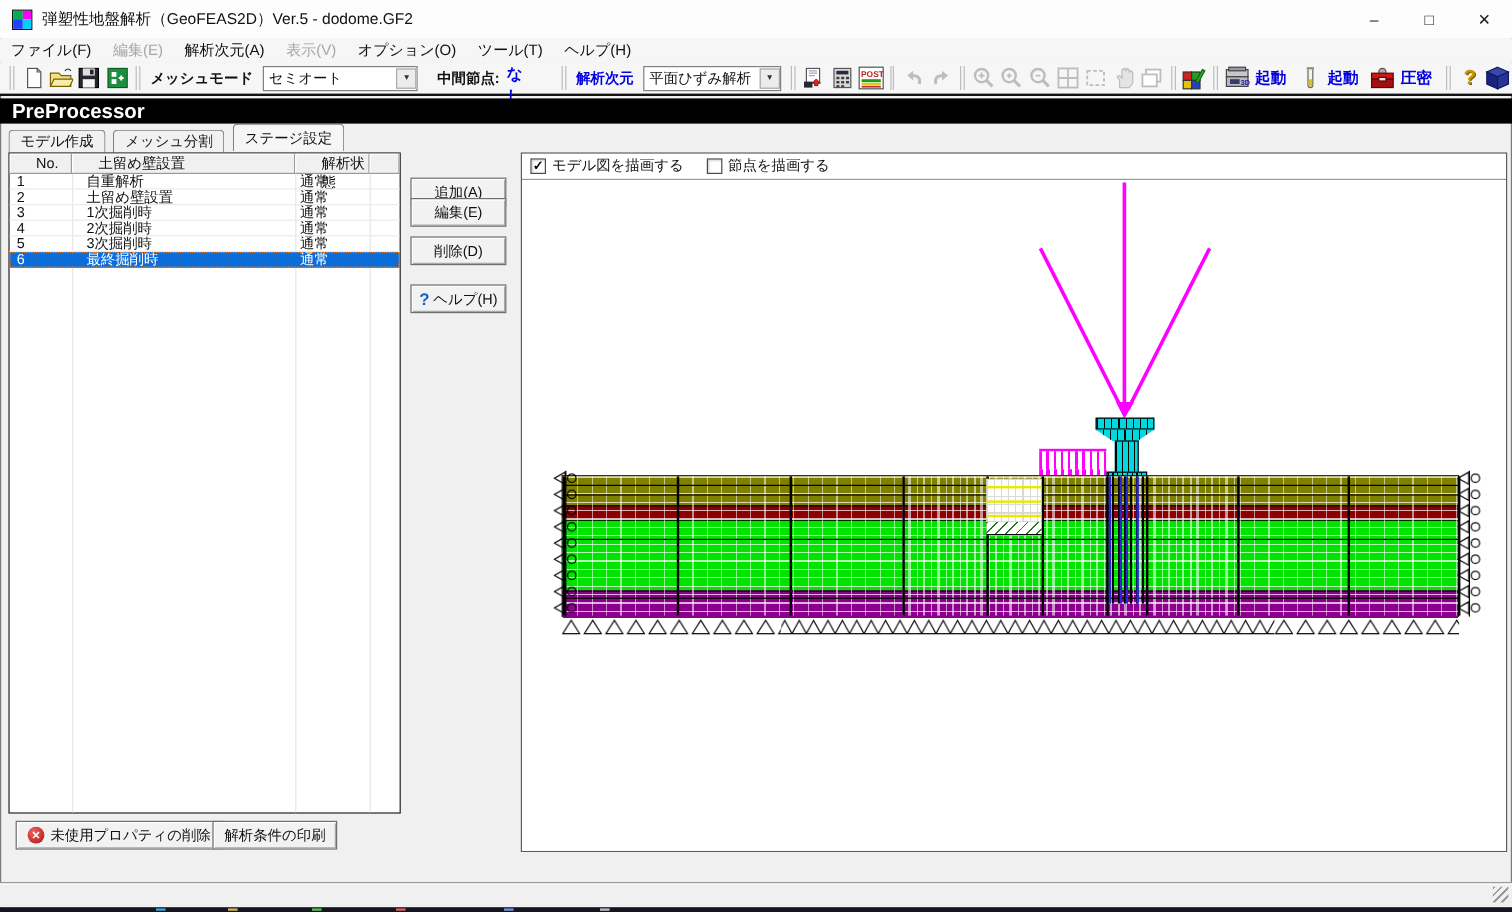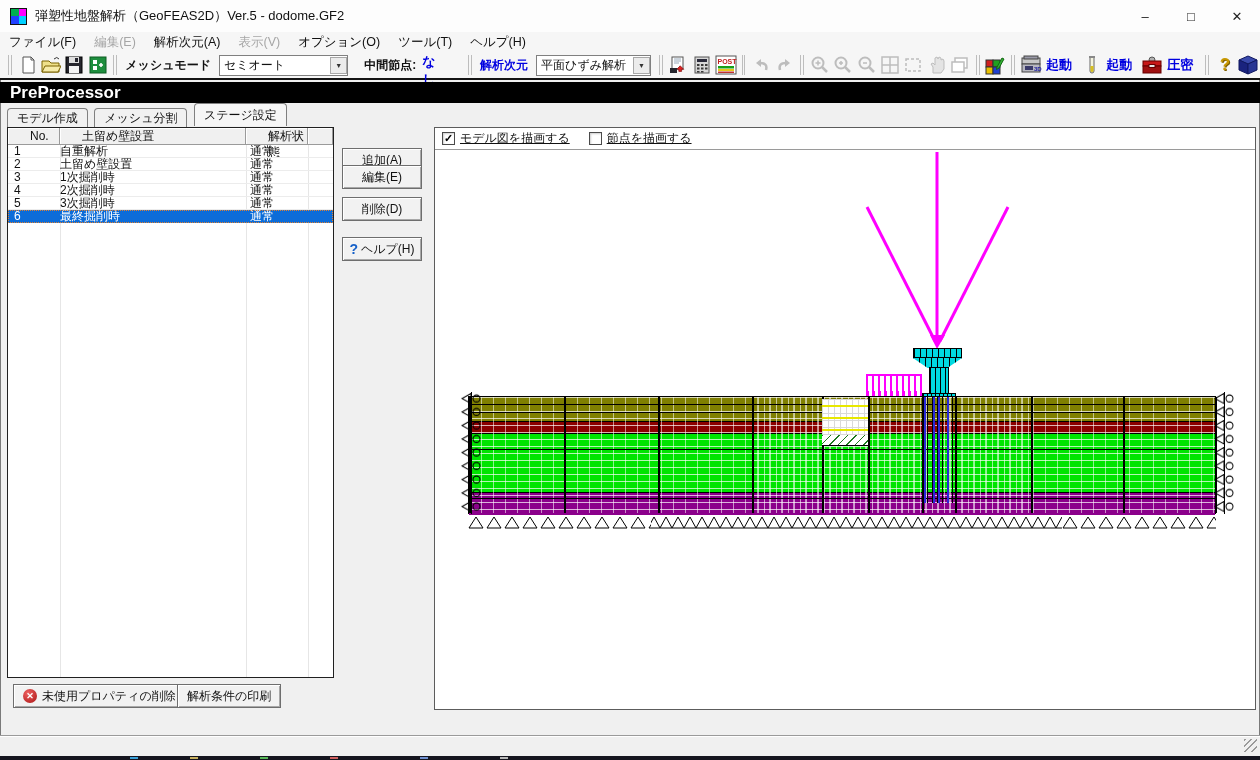--- a/index.html
+++ b/index.html
@@ -40,39 +40,39 @@
   .tab.active { top:0; height:23px; line-height:22px; background:#F6F6F6; z-index:3; }
   
   .stable { position:absolute; left:7px; top:127px; width:327px; height:551px; background:#fff; border:1px solid #202020; }
   .thead { display:flex; height:17px; font-size:12px; }
   .th { background:#F0F0F0; border-right:1px solid #9a9a9a; border-bottom:1px solid #9a9a9a; box-shadow:inset 1px 1px 0 #fff; line-height:16px; padding-left:22px; }
   .th.c1{width:52px}.th.c2{width:186px}.th.c3{width:62px}.th.c4{flex:1;padding:0}
   .tbody { position:relative; height:calc(100% - 17px); }
   .colline { position:absolute; top:0; bottom:0; width:1px; background:#E6E6E6; }
   .trow { position:relative; display:flex; height:13px; line-height:13px; font-size:12px; border-bottom:1px solid #ECECEC; }
   .td { overflow:hidden; white-space:nowrap; }
-  .td.c1{width:52px; padding-left:6px}.td.c2{width:186px; padding-left:0}.td.c3{width:62px; padding-left:4px}
+  .td.c1{width:52px; padding-left:6px}.td.c2{width:186px; padding-left:12px}.td.c3{width:62px; padding-left:4px}
   .trow.selected { background:#0C6CD8; color:#fff; outline:1px dotted #E08030; outline-offset:-1px; border-bottom-color:#0C6CD8; }
   
   .btn3d { background:#F2F2F2; border:1px solid #6e6e6e; box-shadow:inset 1px 1px 0 #fff, inset -1px -1px 0 #a8a8a8; font-size:12px; display:flex; align-items:center; justify-content:center; font-family:"Liberation Sans",sans-serif; }
   .sbtn { position:absolute; left:342px; width:80px; height:24px; }
   .helpq { color:#1560C8; font-weight:bold; font-size:14px; margin-right:3px; }
   
   .bbtn { position:absolute; top:684px; height:24px; padding:0 9px; }
   .delx { width:14px; height:14px; border-radius:50%; background:radial-gradient(circle at 35% 30%, #EE6060, #AA1414); color:#fff; font-size:9px; line-height:14px; text-align:center; margin-right:5px; font-weight:bold; }
   .status1 { position:absolute; left:0; top:712px; width:100%; height:23px; background:#F0F0F0; border-top:1px solid #8a8a8a; box-shadow:inset 0 1px 0 #fff; color:#0000CC; font-weight:bold; font-size:12.5px; line-height:22px; padding-left:8px; }
   .status2 { position:absolute; left:0; top:735px; width:100%; height:21px; background:#F0F0F0; border-top:1px solid #9a9a9a; box-shadow:inset 0 1px 0 #fff; }
   .grip-resize { position:absolute; right:3px; bottom:4px; width:13px; height:13px; background:repeating-linear-gradient(135deg,#9a9a9a 0 1.5px,transparent 1.5px 4.5px); }
   .taskbar-sliver { position:absolute; left:0; top:756px; width:100%; height:4px; background:#15151f; }
   .taskbar-sliver i { position:absolute; top:1px; height:2px; width:8px; }
   
   .rpanel { position:absolute; left:434px; top:127px; width:822px; height:583px; background:#fff; border:1px solid #5c5c5c; }
   .cbrow { height:22px; border-bottom:1px solid #9a9a9a; display:flex; align-items:center; padding-left:7px; font-size:12px; gap:5px; }
   .cb { width:13px; height:13px; border:1px solid #4a4a4a; background:#fff; display:inline-flex; align-items:center; justify-content:center; font-size:11px; font-weight:bold; color:#000; box-shadow:inset 1px 1px 2px #cfcfcf; }
-  .cblabel { margin-right:14px;text-decoration:underline; }
+  .cblabel { margin-right:14px; }
   .canvas { position:absolute; left:0; top:22px; width:820px; height:559px; background:#fff; overflow:hidden; }
   
   .vload { position:absolute; left:0; top:0; }
   .mesh { position:absolute; left:33px; top:246px; width:748px; height:118px; border:1px solid #000; }
   .band { position:absolute; left:0; right:0; }
   .band.olive { top:0; height:24px; background:#7F7F00; }
   .band.dred  { top:24px; height:12px; background:#8B0000; border-top:1px solid #000; }
   .band.green { top:36px; height:59px; background:#00E400; border-top:1px solid #000; }
   .band.purp  { top:95px; height:23px; background:#8B008B; border-top:1px solid #000; }
   .gridminor { position:absolute; inset:0;

